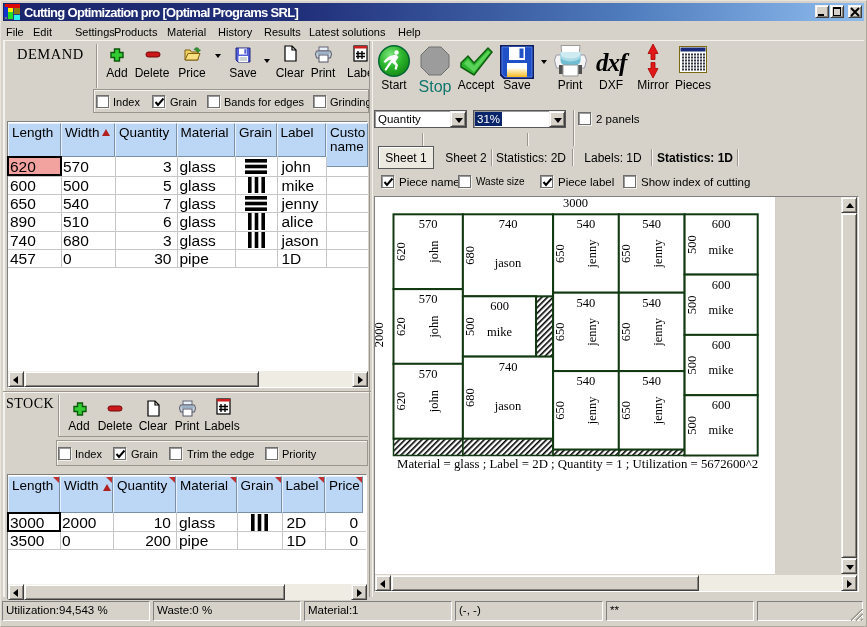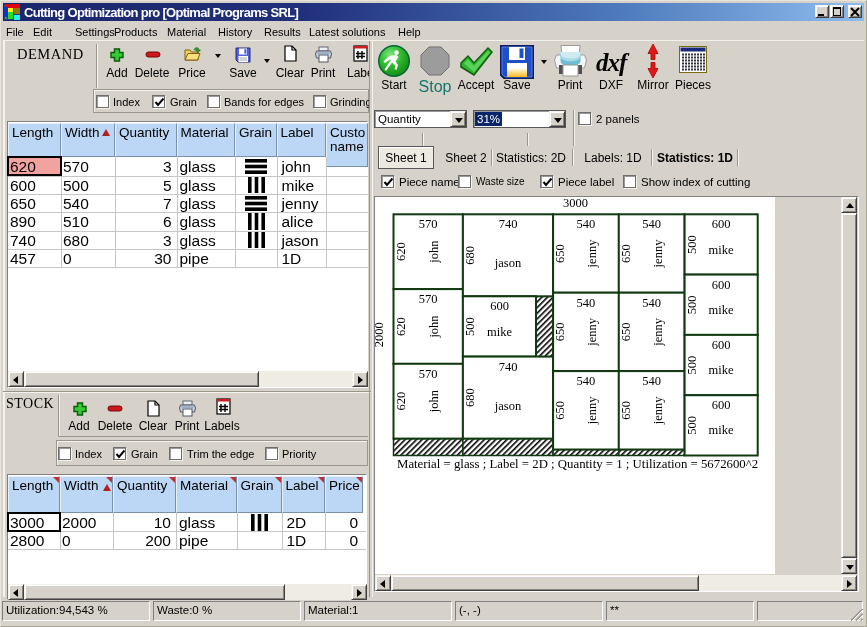--- a/index.html
+++ b/index.html
@@ -263,21 +263,21 @@
 <div class="cell" style="left:62px;top:513.4px">2000</div>
 <div class="cell" style="left:171px;top:513.4px;transform:translateX(-100%)">10</div>
 <div class="cell" style="left:179px;top:513.4px">glass</div>
 <svg class="abs" style="left:251px;top:513.9px" width="17" height="17" viewBox="0 0 17 17">
 <rect x="0" y="0" width="3.6" height="17" fill="#000"></rect>
     <rect x="6.7" y="0" width="3.6" height="17" fill="#000"></rect>
     <rect x="13.4" y="0" width="3.6" height="17" fill="#000"></rect>
   </svg>
 <div class="cell" style="left:286.5px;top:513.4px">2D</div>
 <div class="cell" style="left:358px;top:513.4px;transform:translateX(-100%)">0</div>
-<div class="cell" style="left:10px;top:531.0px">2800</div>
+<div class="cell" style="left:10px;top:531.0px">3500</div>
 <div class="cell" style="left:62px;top:531.0px">0</div>
 <div class="cell" style="left:171px;top:531.0px;transform:translateX(-100%)">200</div>
 <div class="cell" style="left:179px;top:531.0px">pipe</div>
 <div class="cell" style="left:286.5px;top:531.0px">1D</div>
 <div class="cell" style="left:358px;top:531.0px;transform:translateX(-100%)">0</div>
 <div class="hline" style="left:8px;top:531.0px;width:358px"></div>
 <div class="hline" style="left:8px;top:548.6px;width:358px"></div>
 <div class="vline" style="left:60px;top:513.4px;height:35.2px"></div>
 <div class="vline" style="left:113px;top:513.4px;height:35.2px"></div>
 <div class="vline" style="left:176px;top:513.4px;height:35.2px"></div>

